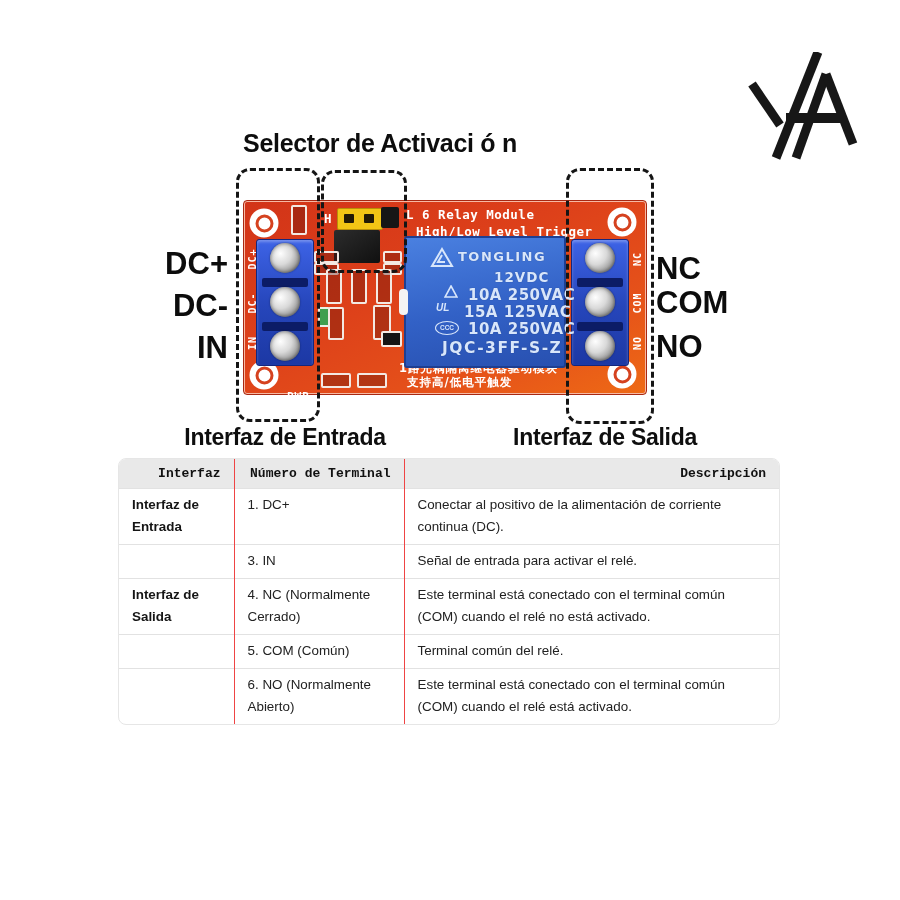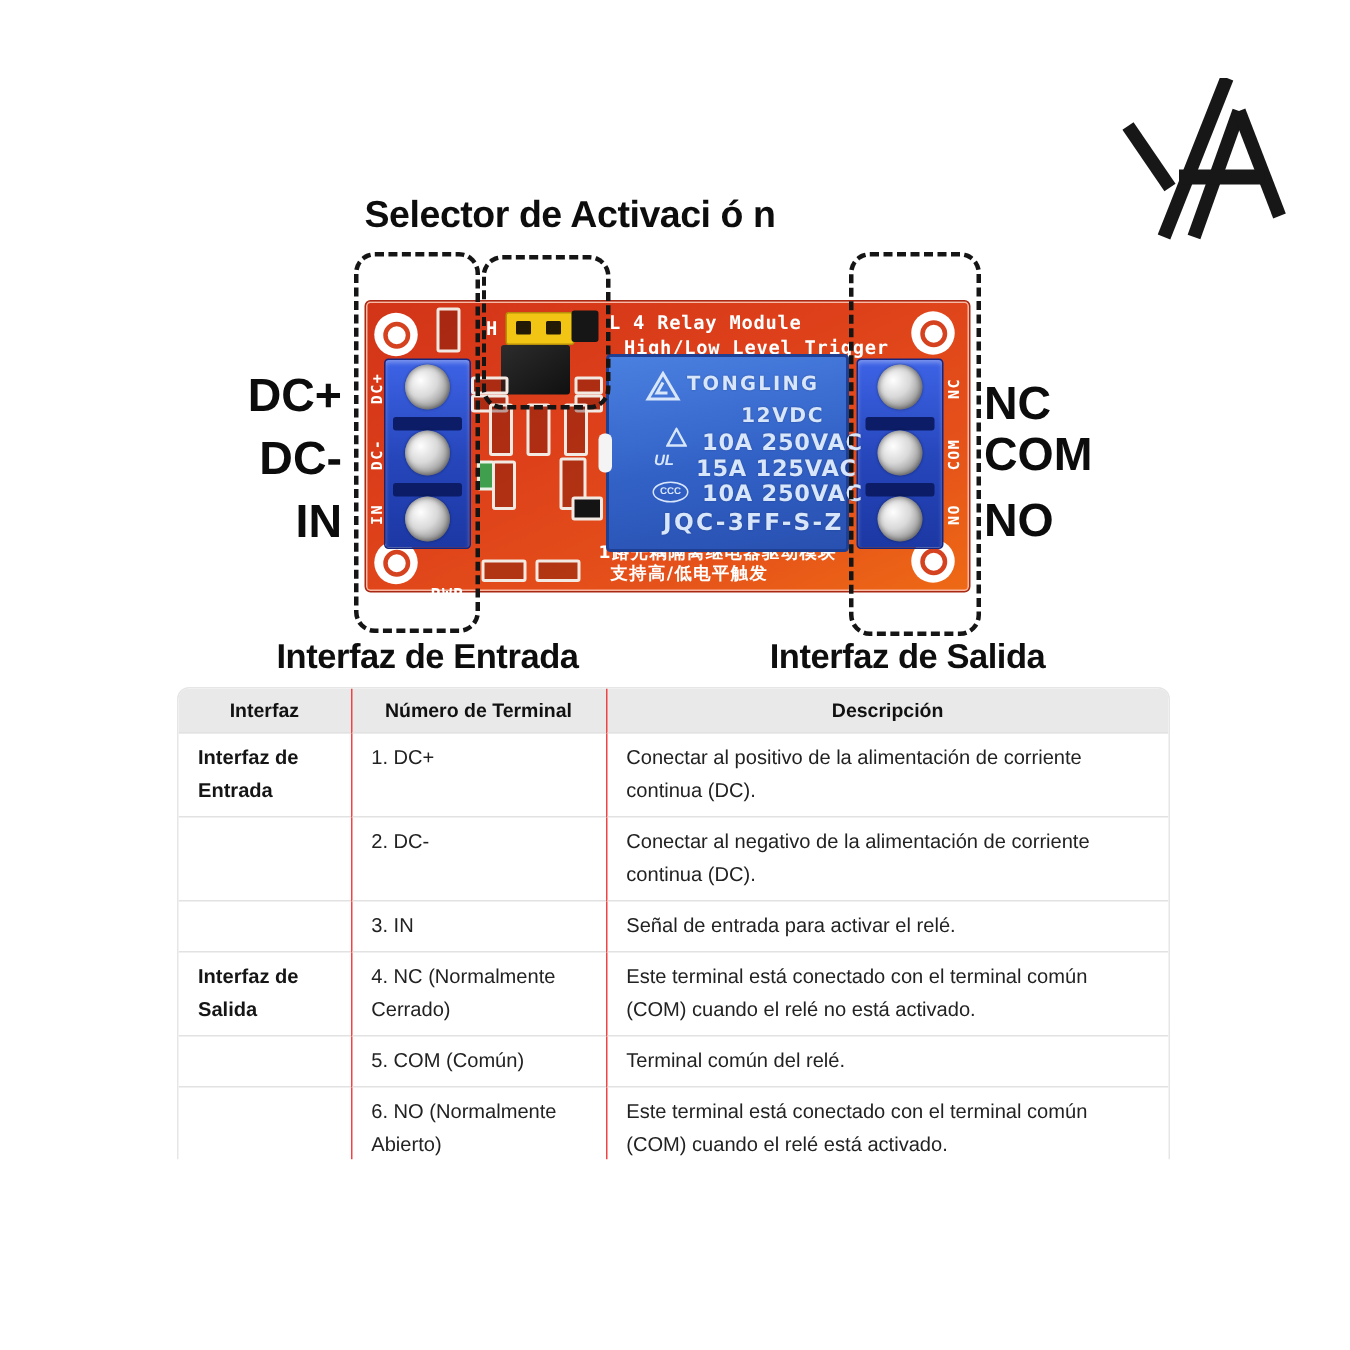--- a/index.html
+++ b/index.html
@@ -66,21 +66,21 @@
             border-radius:50%;font-size:6.5px;font-weight:bold;color:#d8e6fb;text-align:center;line-height:12px;}
   .mark-ul{position:absolute;left:30px;top:64px;font-size:10px;font-weight:bold;font-style:italic;color:#d8e6fb;}
 
   
   .dash{position:absolute;border:3px dashed #151515;border-radius:14px;background:transparent;}
 
   
   .table-wrap{position:absolute;left:118px;top:458px;width:660px;border:1px solid #e6e6e6;
               border-radius:8px;overflow:hidden;}
   table.spec{width:100%;border-collapse:collapse;font-size:13.4px;color:#222;}
-  table.spec th{background:#e9e9e9;text-align:center;font-size:13px;padding:7px 13px;color:#111;}
+  table.spec th{background:#e9e9e9;text-align:right;font-size:13px;padding:7px 13px;color:#111;font-family:Liberation Mono, monospace;}
   table.spec td{padding:5px 13px 6px;line-height:22px;vertical-align:top;border-top:1px solid #e2e2e2;}
   table.spec td+td,table.spec th+th{border-left:1px solid #ef4444;}
   .cell-b{font-weight:bold;color:#151515;}
 </style>
 </head>
 <body>
 
 <div class="canvas">
 
   <svg class="logo" width="118" height="108" viewBox="0 0 118 108">
@@ -130,21 +130,21 @@
     <div class="silk-pin" style="left:8px;top:102px;">DC-</div>
     <div class="silk-pin" style="left:8px;top:142px;">IN</div>
     <div class="silk-pin" style="left:393px;top:58px;">NC</div>
     <div class="silk-pin" style="left:393px;top:102px;">COM</div>
     <div class="silk-pin" style="left:393px;top:142px;">NO</div>
 
     <div class="silk-title" style="left:80px;top:10px;">H</div>
     <div class="jumper"></div>
     <div class="jumper-cap"></div>
 
-    <div class="silk-title" style="left:162px;top:6px;">L 4 Relay Module</div>
+    <div class="silk-title" style="left:162px;top:6px;">L 6 Relay Module</div>
     <div class="silk-title" style="left:172px;top:23px;">High/Low Level Trigger</div>
 
     <div class="ic-chip"></div>
     <div class="smd" style="left:47px;top:4px;width:12px;height:26px;"></div>
     <div class="smd" style="left:70px;top:50px;width:21px;height:8px;"></div>
     <div class="smd" style="left:70px;top:62px;width:21px;height:8px;"></div>
     <div class="smd" style="left:139px;top:50px;width:15px;height:8px;"></div>
     <div class="smd" style="left:139px;top:62px;width:15px;height:8px;"></div>
     <div class="smd" style="left:82px;top:68px;width:12px;height:31px;"></div>
     <div class="smd" style="left:107px;top:68px;width:12px;height:31px;"></div>
@@ -201,25 +201,20 @@
         </tr>
       </thead>
       <tbody>
         <tr>
           <td class="cell-b">Interfaz de Entrada</td>
           <td>1. DC+</td>
           <td>Conectar al positivo de la alimentación de corriente continua (DC).</td>
         </tr>
         <tr>
           <td class="cell-b"></td>
-          <td>2. DC-</td>
-          <td>Conectar al negativo de la alimentación de corriente continua (DC).</td>
-        </tr>
-        <tr>
-          <td class="cell-b"></td>
           <td>3. IN</td>
           <td>Señal de entrada para activar el relé.</td>
         </tr>
         <tr>
           <td class="cell-b">Interfaz de Salida</td>
           <td>4. NC (Normalmente Cerrado)</td>
           <td>Este terminal está conectado con el terminal común (COM) cuando el relé no está activado.</td>
         </tr>
         <tr>
           <td class="cell-b"></td>

